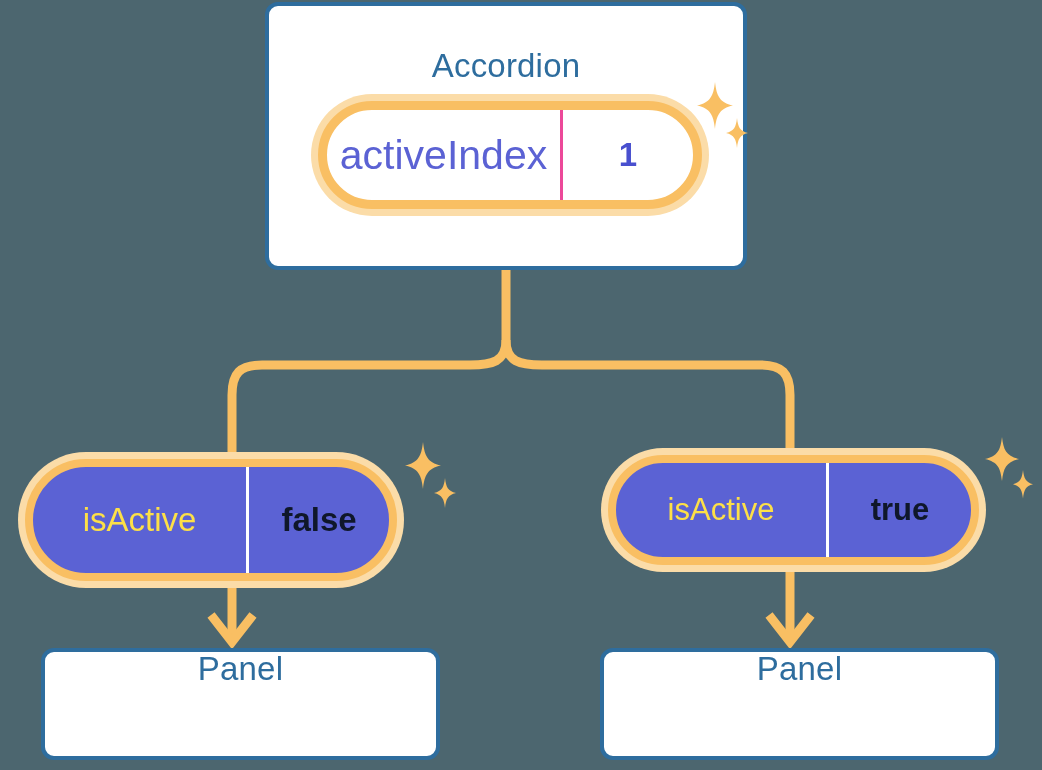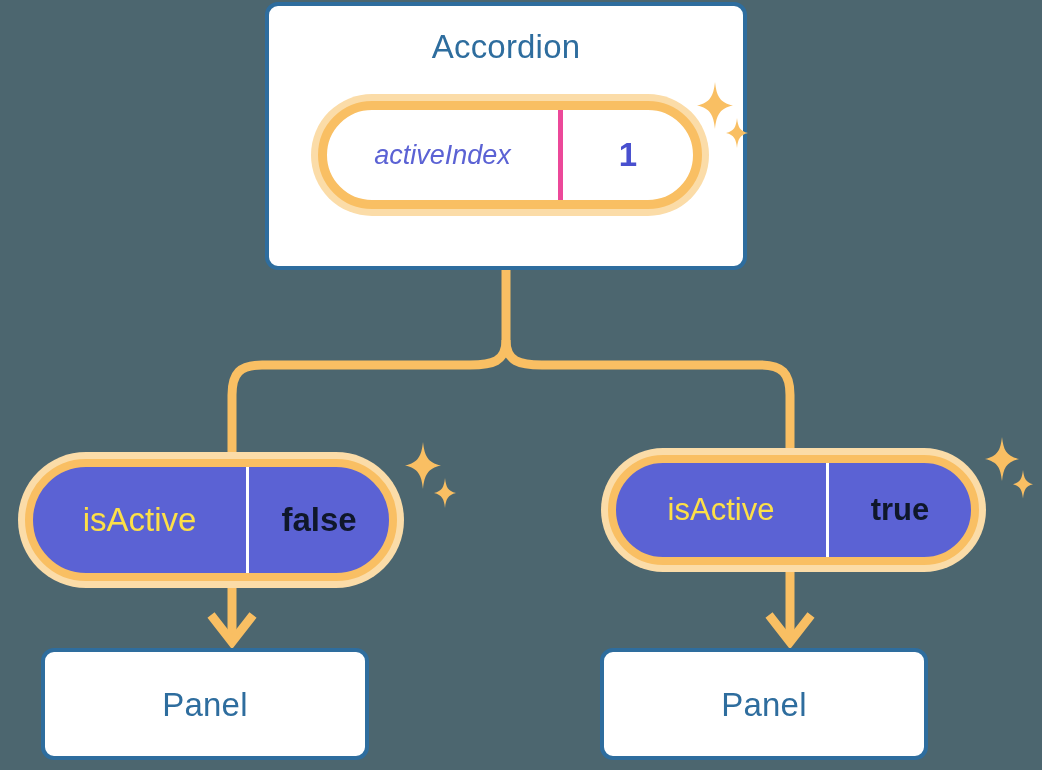--- a/index.html
+++ b/index.html
@@ -50,29 +50,29 @@
     white-space: nowrap;
   }
 
   
   #accordion-card {
     left: 265px;
     top: 2px;
     width: 482px;
     height: 268px;
     justify-content: flex-start;
-    padding-top: 24px;
+    padding-top: 43px;
   }
 
   
   .panel-card {
     top: 648px;
-    width: 328px;
+    width: 399px;
     height: 112px;
-    justify-content: center;
+    justify-content: flex-start;
   }
   #panel-card-left  { left: 41px; }
   #panel-card-right { left: 600px; }
 
   
   .pill {
     position: absolute;
     display: flex;
     align-items: stretch;
     box-sizing: border-box;
@@ -102,24 +102,23 @@
     left: 42px;
     top: 88px;
     width: 398px;
     height: 122px;
   }
   #active-index-pill .pill-inner {
     background: #ffffff;
   }
   #active-index-pill .pill-key {
     flex: 0 0 236px;
-    font-size: 27px;
+    font-size: 41px;
     color: #5b62d4;
-    border-right: 5px solid #ec4899;
-    font-style: italic;
+    border-right: 3px solid #ec4899;
   }
   #active-index-pill .pill-val {
     flex: 1 1 auto;
     font-size: 33px;
     font-weight: bold;
     color: #4950cf;
   }
 
   
   .pill-filled .pill-inner {

